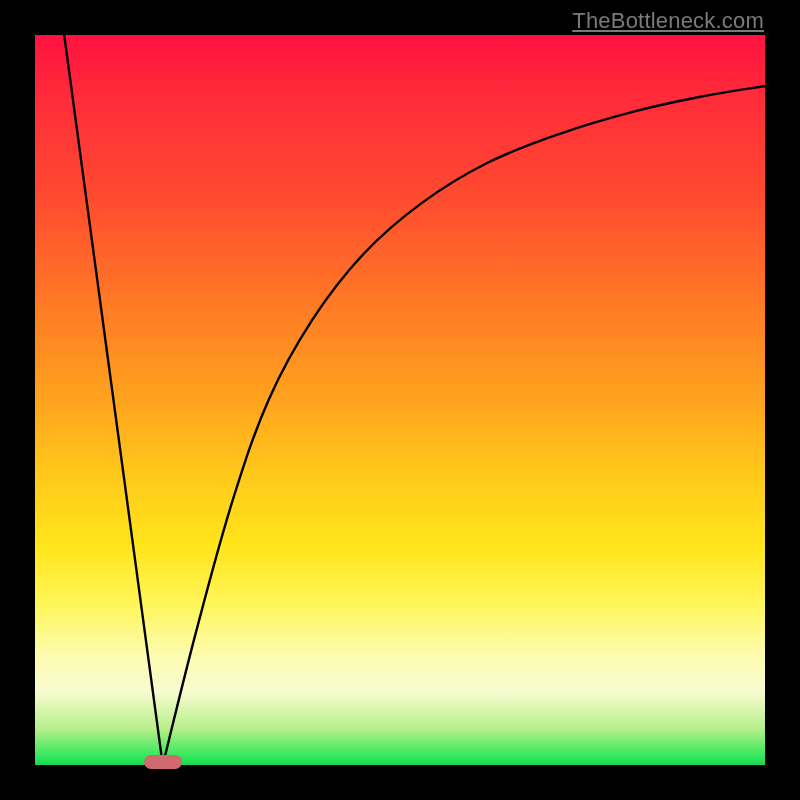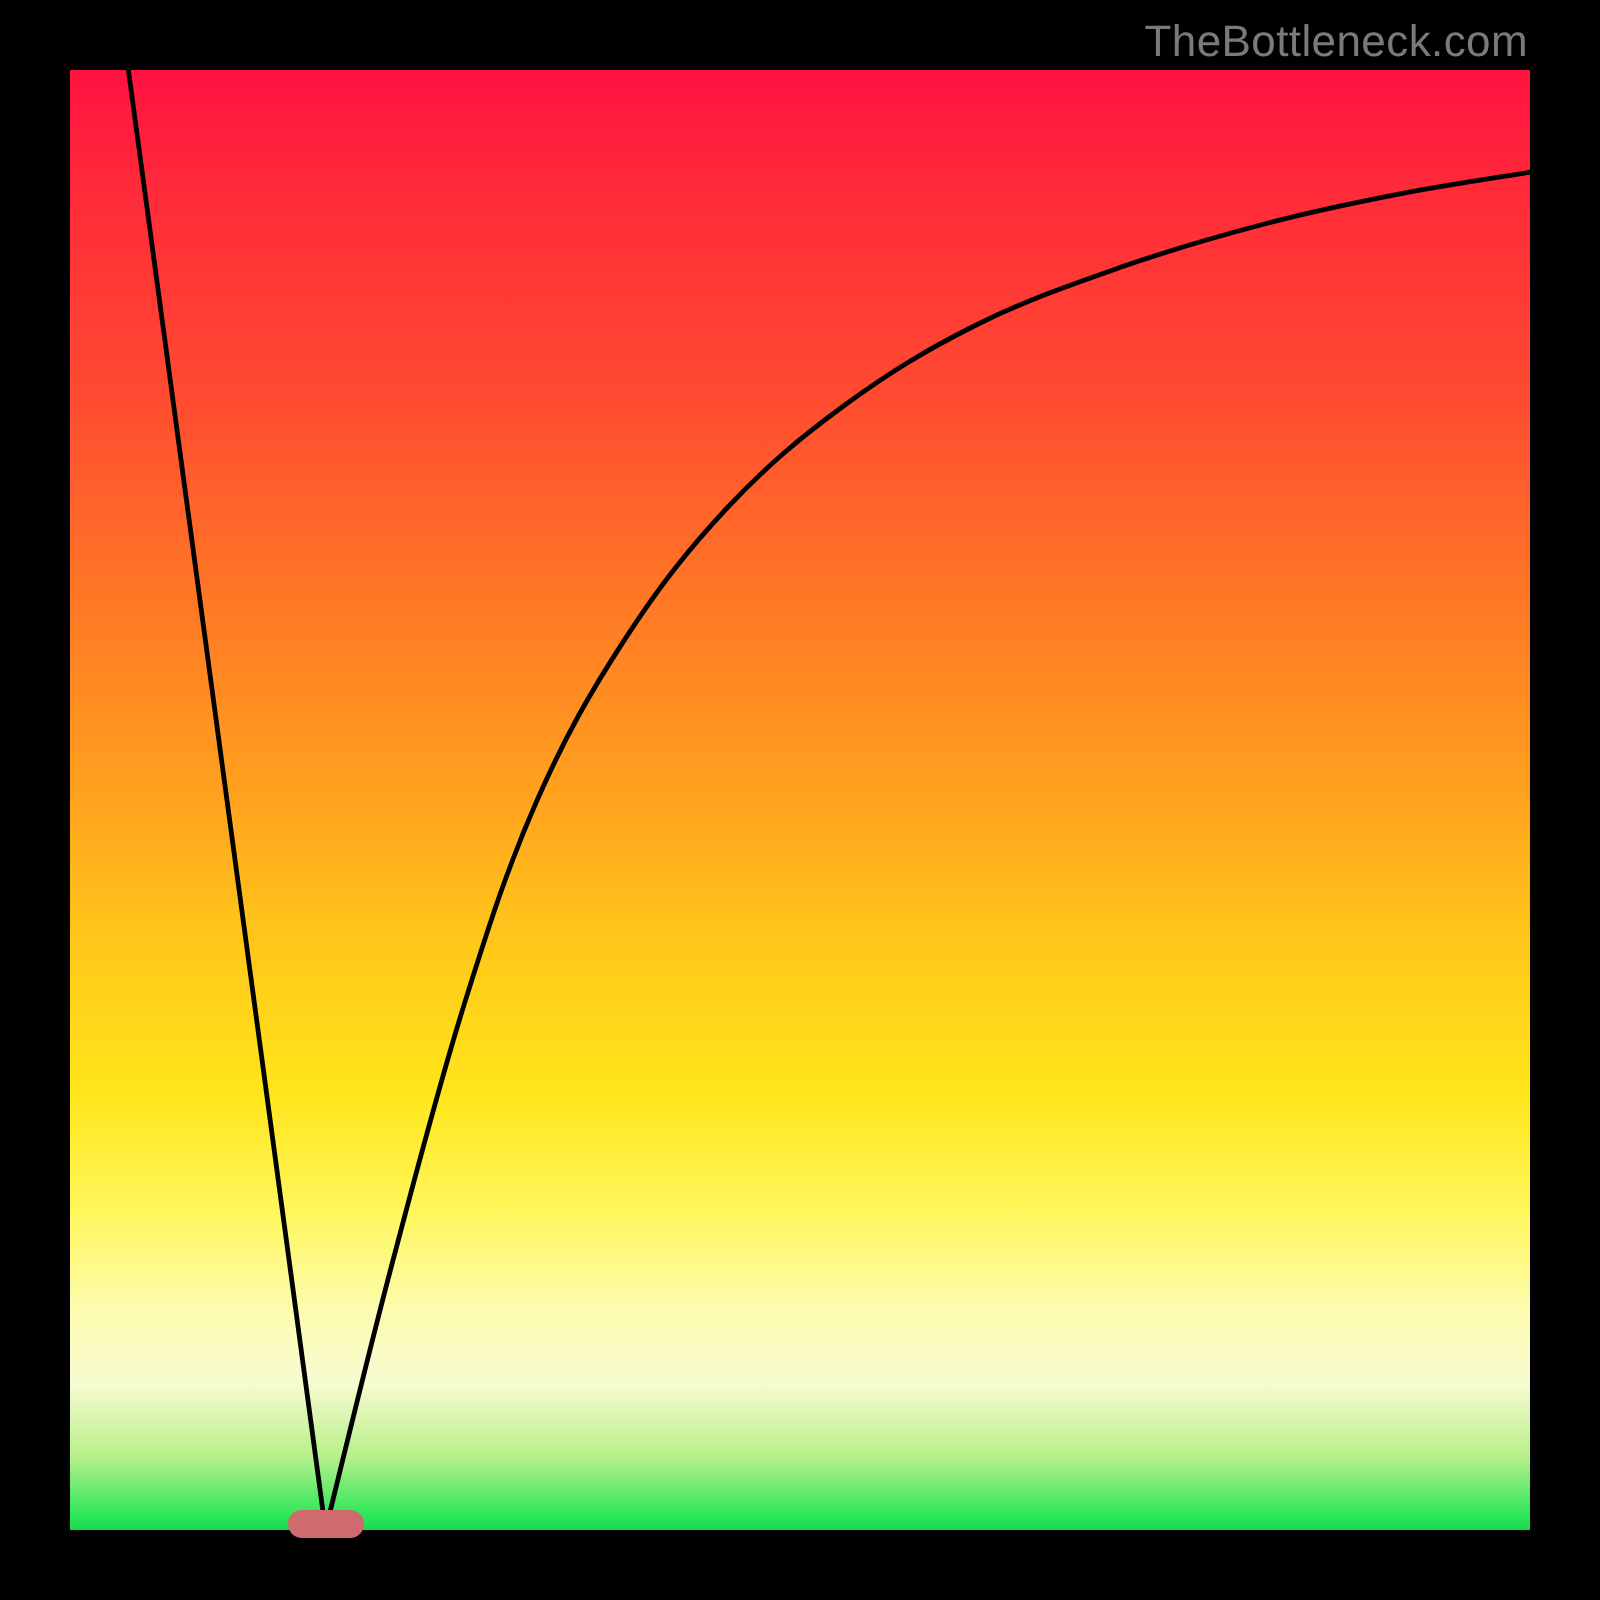--- a/index.html
+++ b/index.html
@@ -42,20 +42,21 @@
     );
   }
   .watermark {
     position: absolute;
     right: 36px;
     top: 8px;
     color: #7a7a7a;
     font-size: 22px;
     letter-spacing: 0.2px;
     user-select: none;
+    text-decoration: underline;
   }
   .marker {
     position: absolute;
     width: 38px;
     height: 14px;
     border-radius: 7px;
     background: #cf6a6e;
   }
   svg.curve {
     position: absolute;

